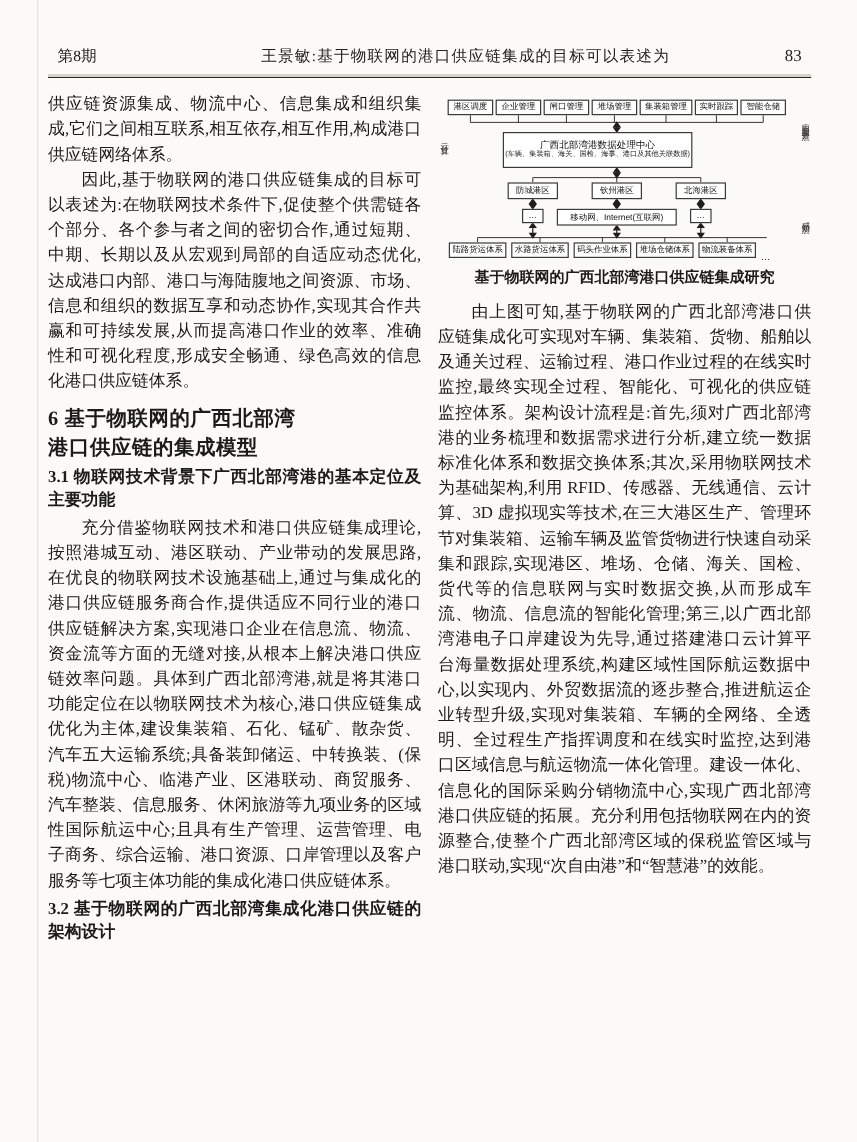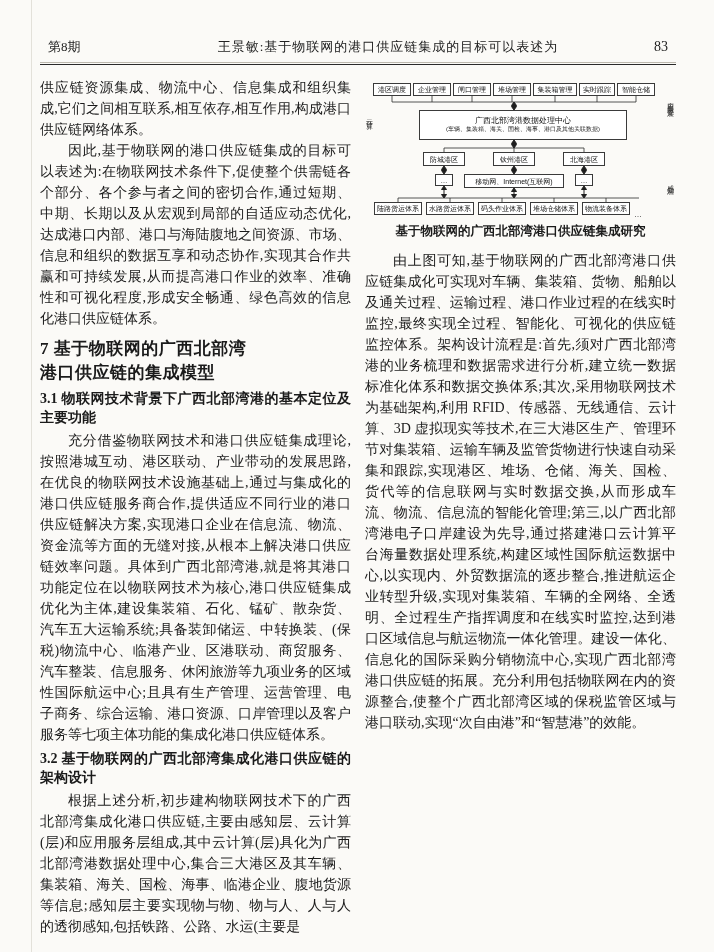--- a/index.html
+++ b/index.html
@@ -48,27 +48,26 @@
     <span class="pageno">83</span>
   </div>
   <div class="rule"></div>
 
   <div class="cols">
 
     <div class="col">
       <p class="cont">供应链资源集成、物流中心、信息集成和组织集成,它们之间相互联系,相互依存,相互作用,构成港口供应链网络体系。</p>
       <p class="para">因此,基于物联网的港口供应链集成的目标可以表述为:在物联网技术条件下,促使整个供需链各个部分、各个参与者之间的密切合作,通过短期、中期、长期以及从宏观到局部的自适应动态优化,达成港口内部、港口与海陆腹地之间资源、市场、信息和组织的数据互享和动态协作,实现其合作共赢和可持续发展,从而提高港口作业的效率、准确性和可视化程度,形成安全畅通、绿色高效的信息化港口供应链体系。</p>
       <h2 class="sec">
-        <span style="display:block">7  基于物联网的广西北部湾</span>
+        <span style="display:block">6  基于物联网的广西北部湾</span>
         <span style="display:block">港口供应链的集成模型</span>
       </h2>
       <h3 class="subsec">3.1  物联网技术背景下广西北部湾港的基本定位及主要功能</h3>
       <p class="para">充分借鉴物联网技术和港口供应链集成理论,按照港城互动、港区联动、产业带动的发展思路,在优良的物联网技术设施基础上,通过与集成化的港口供应链服务商合作,提供适应不同行业的港口供应链解决方案,实现港口企业在信息流、物流、资金流等方面的无缝对接,从根本上解决港口供应链效率问题。具体到广西北部湾港,就是将其港口功能定位在以物联网技术为核心,港口供应链集成优化为主体,建设集装箱、石化、锰矿、散杂货、汽车五大运输系统;具备装卸储运、中转换装、(保税)物流中心、临港产业、区港联动、商贸服务、汽车整装、信息服务、休闲旅游等九项业务的区域性国际航运中心;且具有生产管理、运营管理、电子商务、综合运输、港口资源、口岸管理以及客户服务等七项主体功能的集成化港口供应链体系。</p>
       <h3 class="subsec">3.2  基于物联网的广西北部湾集成化港口供应链的架构设计</h3>
-      <p class="para">根据上述分析,初步建构物联网技术下的广西北部湾集成化港口供应链,主要由感知层、云计算(层)和应用服务层组成,其中云计算(层)具化为广西北部湾港数据处理中心,集合三大港区及其车辆、集装箱、海关、国检、海事、临港企业、腹地货源等信息;感知层主要实现物与物、物与人、人与人的透彻感知,包括铁路、公路、水运(主要是</p>
     </div>
 
     <div class="col">
 
       <div class="diagram">
         <svg width="316" height="136" viewBox="0 0 316 136">
           <g stroke="#2c2c2c" stroke-width="0.8" fill="none">
 
             <path d="M35 13 V19 M75 13 V19 M115 13 V19 M155 13 V19 M198 13 V19 M240 13 V19 M279 13 V19"></path>
             <path d="M35 19 H279"></path>
@@ -107,21 +106,21 @@
         </svg>
 
         <div class="dbox" style="left:16px;top:0;width:38px;height:13px">港区调度</div>
         <div class="dbox" style="left:56px;top:0;width:38px;height:13px">企业管理</div>
         <div class="dbox" style="left:96px;top:0;width:38px;height:13px">闸口管理</div>
         <div class="dbox" style="left:136px;top:0;width:38px;height:13px">堆场管理</div>
         <div class="dbox" style="left:176px;top:0;width:44px;height:13px">集装箱管理</div>
         <div class="dbox" style="left:222px;top:0;width:36px;height:13px">实时跟踪</div>
         <div class="dbox" style="left:260px;top:0;width:38px;height:13px">智能仓储</div>
 
-        <div class="dbox dcenter" style="left:62px;top:27px;width:208px;height:30px">
+        <div class="dbox dcenter" style="left:62px;top:27px;width:158px;height:30px">
           <span class="t1">广西北部湾港数据处理中心</span>
           <span class="t2">(车辆、集装箱、海关、国检、海事、港口及其他关联数据)</span>
         </div>
 
         <div class="dbox" style="left:66px;top:69px;width:42px;height:14px">防城港区</div>
         <div class="dbox" style="left:136px;top:69px;width:42px;height:14px">钦州港区</div>
         <div class="dbox" style="left:206px;top:69px;width:42px;height:14px">北海港区</div>
 
         <div class="dbox" style="left:78px;top:91px;width:18px;height:12px">…</div>
         <div class="dbox" style="left:107px;top:91px;width:100px;height:14px">移动网、Internet(互联网)</div>

